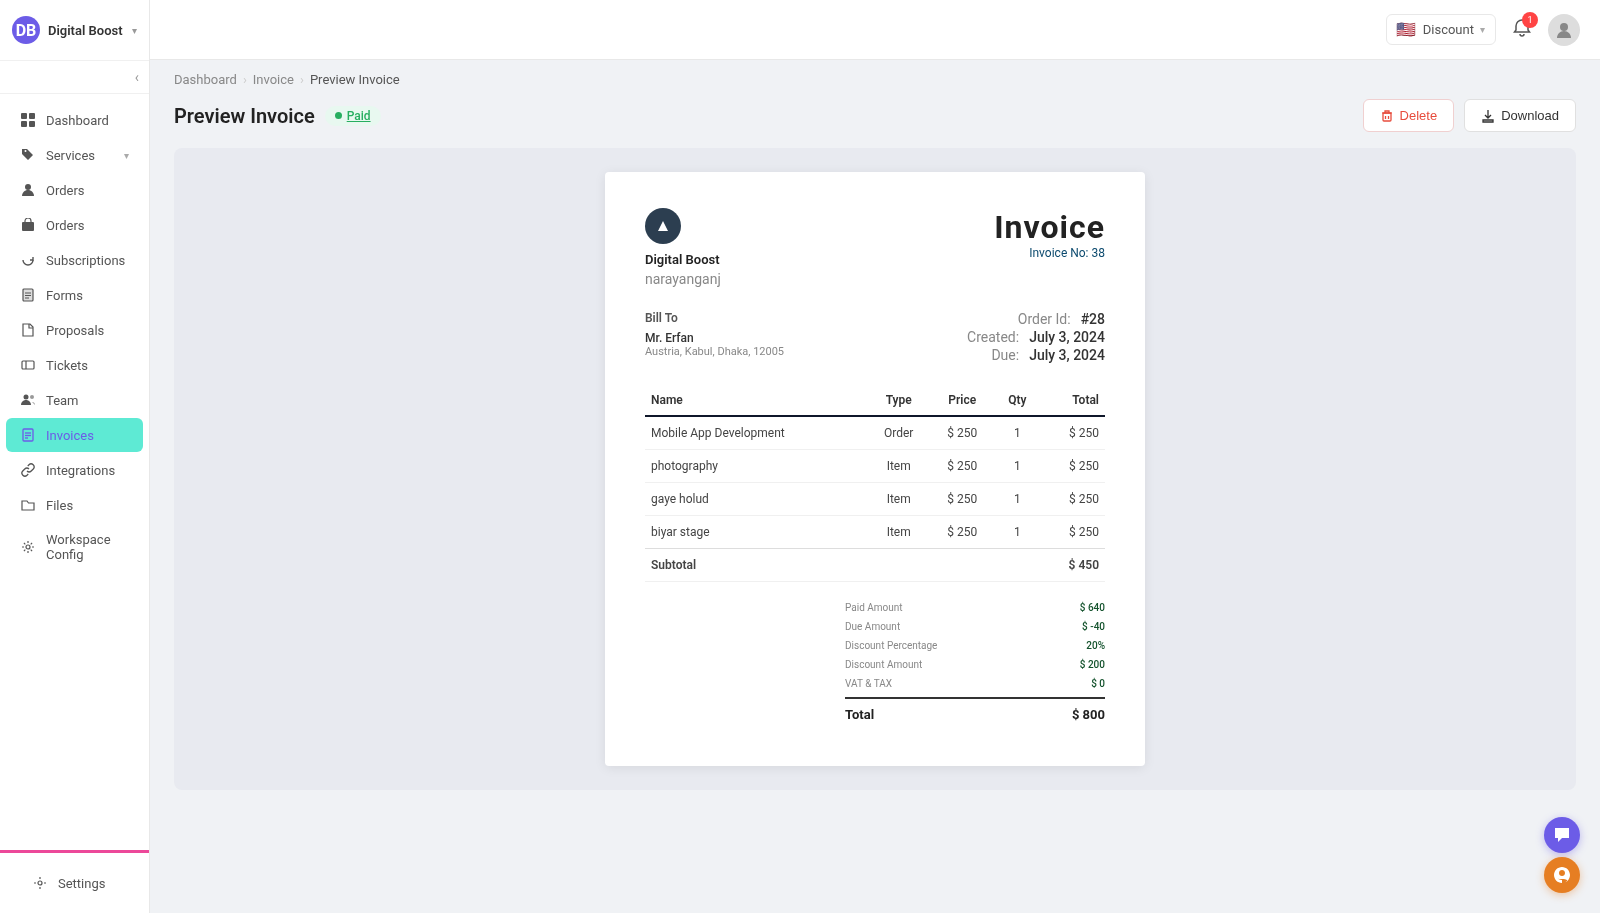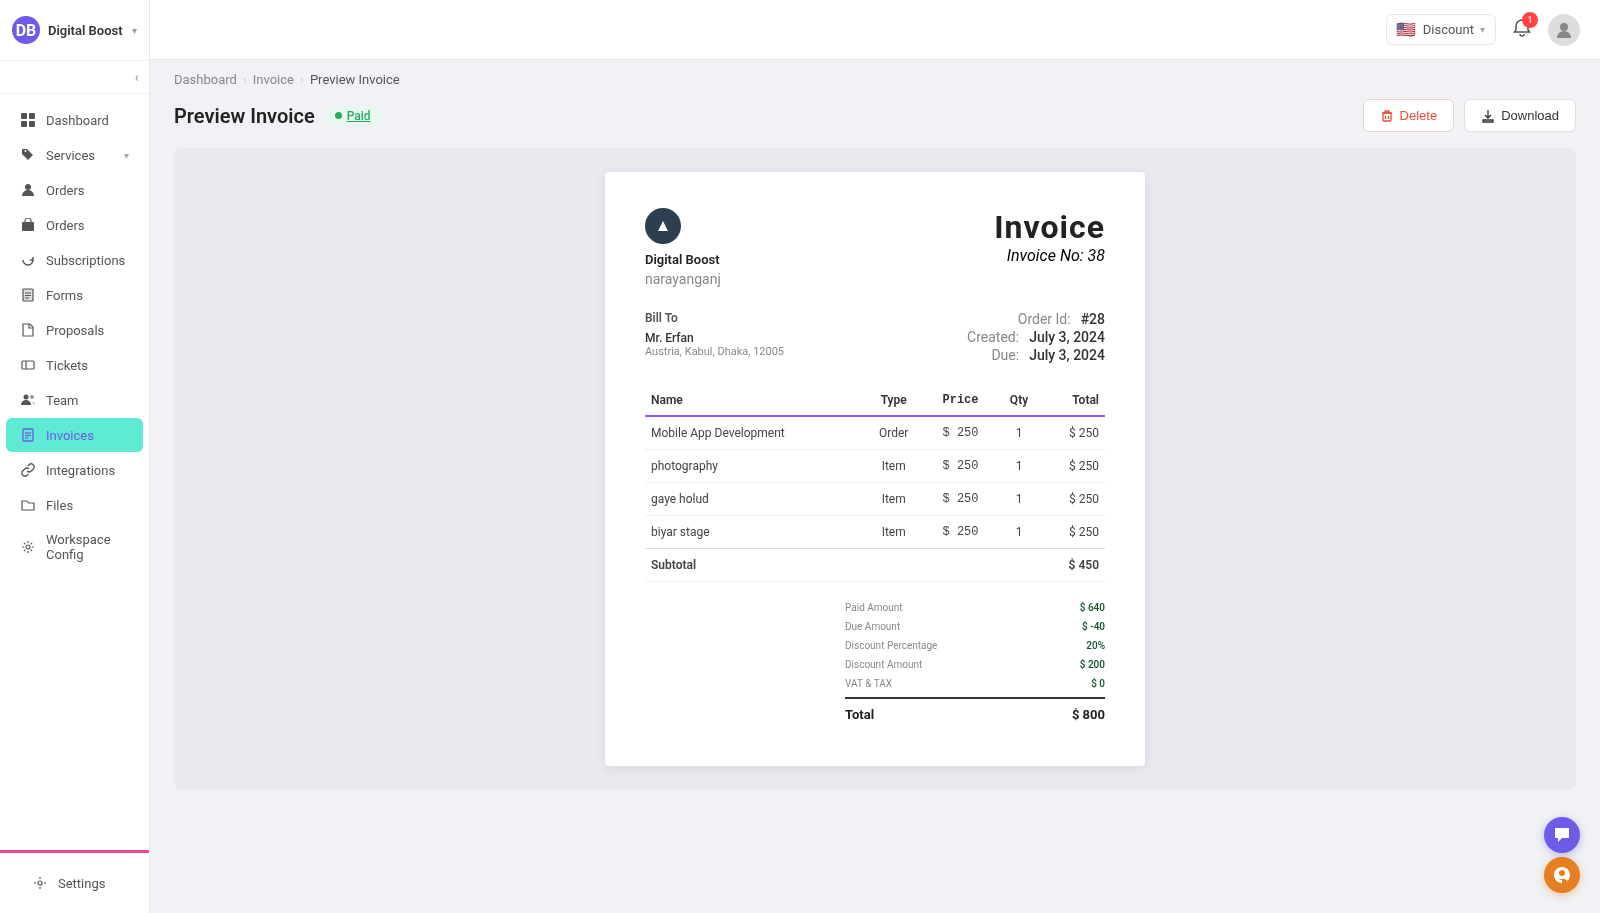--- a/index.html
+++ b/index.html
@@ -56,38 +56,38 @@
     .invoice-paper { background: #fff; width: 540px; border-radius: 4px; padding: 36px 40px 40px; box-shadow: 0 2px 12px rgba(0,0,0,0.08); }
 
     
     .inv-header { display: flex; align-items: flex-start; justify-content: space-between; margin-bottom: 24px; }
     .inv-logo-area { display: flex; flex-direction: column; gap: 4px; }
     .inv-logo { width: 36px; height: 36px; border-radius: 50%; background: #2c3e50; display: flex; align-items: center; justify-content: center; color: #fff; font-size: 11px; margin-bottom: 4px; }
     .inv-company { font-size: 13px; font-weight: 600; color: #222; }
     .inv-company-sub { font-size: 14px; color: #888; }
     .inv-title-area { text-align: right; }
     .inv-title { font-size: 32px; font-weight: 700; color: #222; letter-spacing: 1px; }
-    .inv-no { font-size: 16px; color: #000000; font-style: italic; }
+    .inv-no { font-size: 12px; color: #0c4a6e; }
 
     .inv-bill-section { display: flex; justify-content: space-between; margin-bottom: 20px; }
     .inv-bill-left h4 { font-size: 12px; font-weight: 600; color: #555; margin-bottom: 6px; }
     .inv-bill-left .client-name { font-size: 12px; color: #333; font-weight: 500; }
     .inv-bill-left .client-addr { font-size: 11px; color: #888; }
     .inv-bill-right { text-align: right; }
     .inv-meta-row { display: flex; gap: 10px; justify-content: flex-end; margin-bottom: 2px; }
     .inv-meta-label { color: #888; text-align: right; }
     .inv-meta-value { color: #333; font-weight: 500; }
 
     
     .inv-table { width: 100%; border-collapse: collapse; margin-bottom: 16px; }
-    .inv-table thead tr { border-bottom: 2px solid #8b5cf6; }
+    .inv-table thead tr { border-bottom: 2px solid #0f172a; }
     .inv-table th { font-size: 12px; font-weight: 600; color: #333; padding: 8px 6px; text-align: left; }
     .inv-table th:last-child, .inv-table td:last-child { text-align: right; }
     .inv-table th:nth-child(2), .inv-table td:nth-child(2) { text-align: center; }
-    .inv-table th:nth-child(3), .inv-table td:nth-child(3) { text-align: center; font-family: Liberation Mono, monospace; }
+    .inv-table th:nth-child(3), .inv-table td:nth-child(3) { text-align: center; }
     .inv-table th:nth-child(4), .inv-table td:nth-child(4) { text-align: center; }
     .inv-table tbody tr { border-bottom: 1px solid #f0f0f0; }
     .inv-table td { font-size: 12px; color: #444; padding: 9px 6px; }
     .inv-subtotal-row td { font-weight: 600; font-size: 12px; padding: 9px 6px; border-top: 1px solid #ddd; }
 
     .inv-summary { display: flex; justify-content: flex-end; }
     .inv-summary-table { width: 260px; }
     .inv-sum-row { display: flex; justify-content: space-between; padding: 4px 0; font-size: 10px; color: #555; }
     .inv-sum-row.total-row { border-top: 2px solid #333; padding-top: 8px; margin-top: 4px; font-weight: 700; font-size: 13px; color: #222; }
     .inv-sum-row .label { color: #888; }

